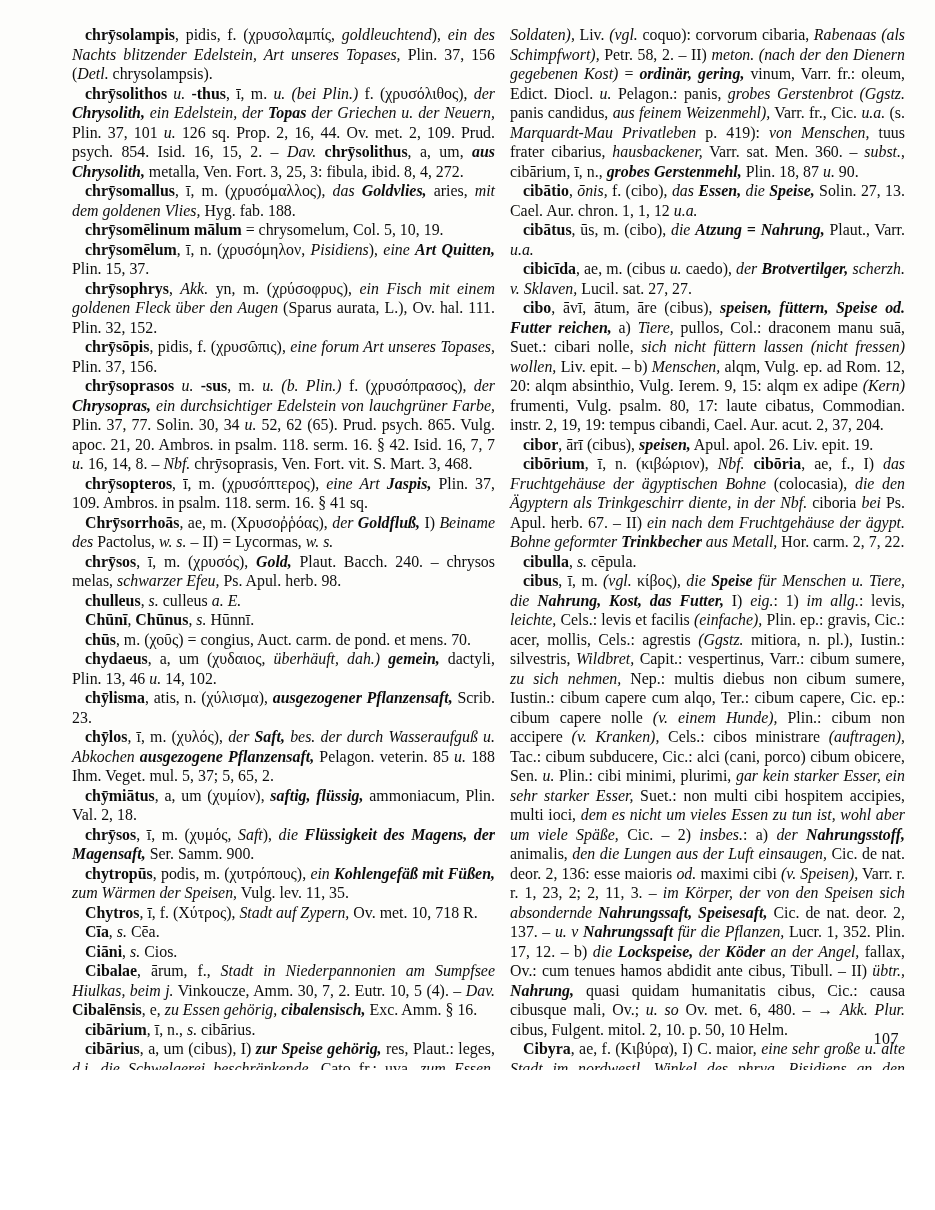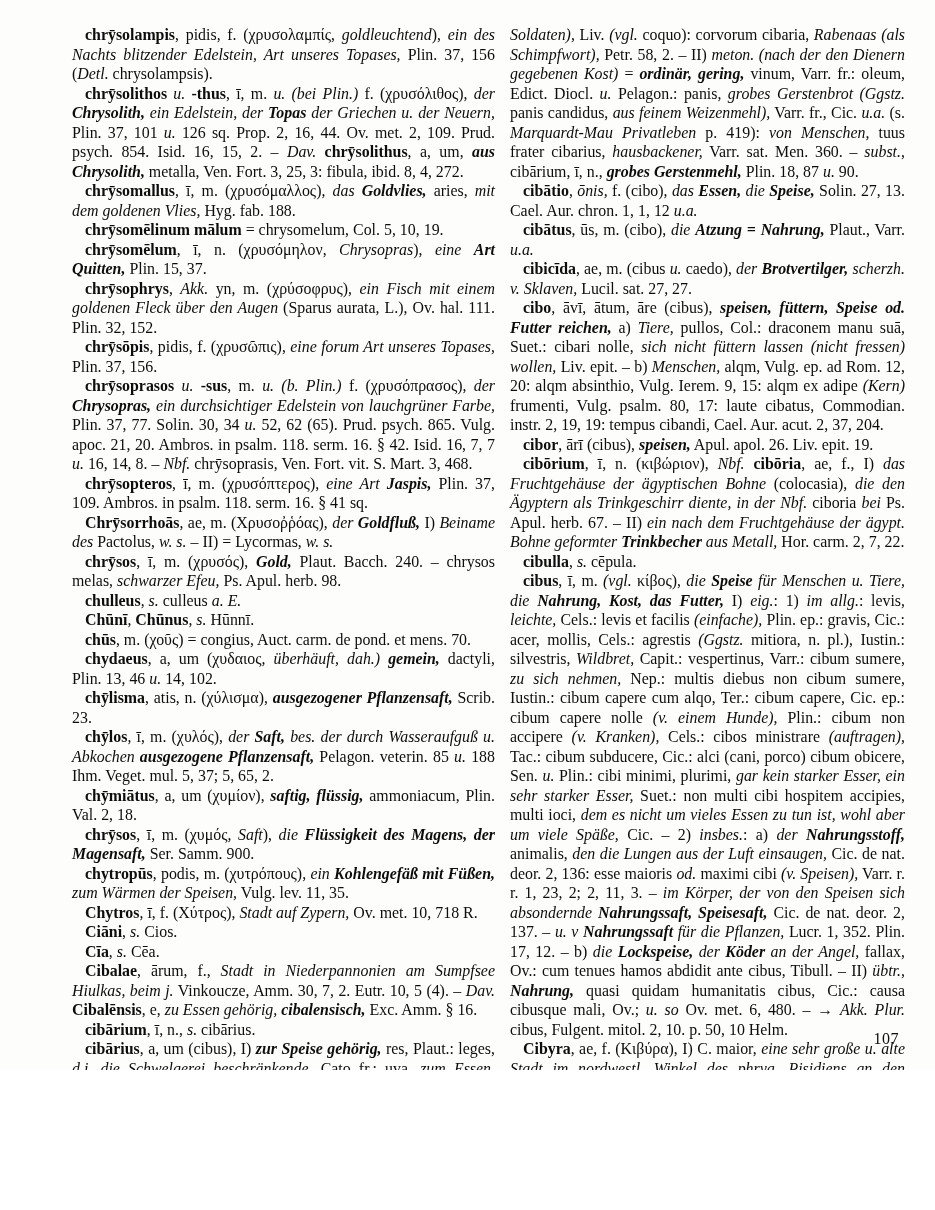--- a/index.html
+++ b/index.html
@@ -22,39 +22,39 @@
 </head>
 <body>
 
 <div class="sheet">
   <div class="cols">
     <div class="col left">
         <p class="entry"><b>chrȳsolampis</b>, pidis, f. (χρυσολαμπίς, <i>goldleuchtend</i>), <i>ein des Nachts blitzender Edelstein, Art unseres Topases,</i> Plin. 37, 156 (<i>Detl.</i> chrysolampsis).</p>
         <p class="entry"><b>chrȳsolithos</b> <i>u.</i> <b>-thus</b>, ī, m. <i>u. (bei Plin.)</i> f. (χρυσόλιθος), <i>der</i> <b><i>Chrysolith,</i></b> <i>ein Edelstein, der</i> <b><i>Topas</i></b> <i>der Griechen u. der Neuern,</i> Plin. 37, 101 <i>u.</i> 126 sq. Prop. 2, 16, 44. Ov. met. 2, 109. Prud. psych. 854. Isid. 16, 15, 2. – <i>Dav.</i> <b>chrȳsolithus</b>, a, um, <b><i>aus Chrysolith,</i></b> metalla, Ven. Fort. 3, 25, 3: fibula, ibid. 8, 4, 272.</p>
         <p class="entry"><b>chrȳsomallus</b>, ī, m. (χρυσόμαλλος), <i>das</i> <b><i>Goldvlies,</i></b> aries, <i>mit dem goldenen Vlies,</i> Hyg. fab. 188.</p>
         <p class="entry"><b>chrȳsomēlinum mālum</b> = chrysomelum, Col. 5, 10, 19.</p>
-        <p class="entry"><b>chrȳsomēlum</b>, ī, n. (χρυσόμηλον, <i>Chrysopras</i>), <i>eine</i> <b><i>Art Quitten,</i></b> Plin. 15, 37.</p>
+        <p class="entry"><b>chrȳsomēlum</b>, ī, n. (χρυσόμηλον, <i>Pisidiens</i>), <i>eine</i> <b><i>Art Quitten,</i></b> Plin. 15, 37.</p>
         <p class="entry"><b>chrȳsophrys</b>, <i>Akk.</i> yn, m. (χρύσοφρυς), <i>ein Fisch mit einem goldenen Fleck über den Augen</i> (Sparus aurata, L.), Ov. hal. 111. Plin. 32, 152.</p>
         <p class="entry"><b>chrȳsōpis</b>, pidis, f. (χρυσῶπις), <i>eine forum Art unseres Topases,</i> Plin. 37, 156.</p>
         <p class="entry"><b>chrȳsoprasos</b> <i>u.</i> <b>-sus</b>, m. <i>u. (b. Plin.)</i> f. (χρυσόπρασος), <i>der</i> <b><i>Chrysopras,</i></b> <i>ein durchsichtiger Edelstein von lauchgrüner Farbe,</i> Plin. 37, 77. Solin. 30, 34 <i>u.</i> 52, 62 (65). Prud. psych. 865. Vulg. apoc. 21, 20. Ambros. in psalm. 118. serm. 16. § 42. Isid. 16, 7, 7 <i>u.</i> 16, 14, 8. – <i>Nbf.</i> chrȳsoprasis, Ven. Fort. vit. S. Mart. 3, 468.</p>
         <p class="entry"><b>chrȳsopteros</b>, ī, m. (χρυσόπτερος), <i>eine Art</i> <b><i>Jaspis,</i></b> Plin. 37, 109. Ambros. in psalm. 118. serm. 16. § 41 sq.</p>
         <p class="entry"><b>Chrȳsorrhoās</b>, ae, m. (Χρυσοῤῥόας), <i>der</i> <b><i>Goldfluß,</i></b> I) <i>Beiname des</i> Pactolus, <i>w. s.</i> – II) = Lycormas, <i>w. s.</i></p>
         <p class="entry"><b>chrȳsos</b>, ī, m. (χρυσός), <b><i>Gold,</i></b> Plaut. Bacch. 240. – chrysos melas, <i>schwarzer Efeu,</i> Ps. Apul. herb. 98.</p>
         <p class="entry"><b>chulleus</b>, <i>s.</i> culleus <i>a. E.</i></p>
         <p class="entry"><b>Chūnī</b>, <b>Chūnus</b>, <i>s.</i> Hūnnī.</p>
         <p class="entry"><b>chūs</b>, m. (χοῦς) = congius, Auct. carm. de pond. et mens. 70.</p>
         <p class="entry"><b>chydaeus</b>, a, um (χυδαιος, <i>überhäuft, dah.)</i> <b><i>gemein,</i></b> dactyli, Plin. 13, 46 <i>u.</i> 14, 102.</p>
         <p class="entry"><b>chȳlisma</b>, atis, n. (χύλισμα), <b><i>ausgezogener Pflanzensaft,</i></b> Scrib. 23.</p>
         <p class="entry"><b>chȳlos</b>, ī, m. (χυλός), <i>der</i> <b><i>Saft,</i></b> <i>bes. der durch Wasseraufguß u. Abkochen</i> <b><i>ausgezogene Pflanzensaft,</i></b> Pelagon. veterin. 85 <i>u.</i> 188 Ihm. Veget. mul. 5, 37; 5, 65, 2.</p>
         <p class="entry"><b>chȳmiātus</b>, a, um (χυμίον), <b><i>saftig, flüssig,</i></b> ammoniacum, Plin. Val. 2, 18.</p>
         <p class="entry"><b>chrȳsos</b>, ī, m. (χυμός, <i>Saft</i>), <i>die</i> <b><i>Flüssigkeit des Magens, der Magensaft,</i></b> Ser. Samm. 900.</p>
         <p class="entry"><b>chytropūs</b>, podis, m. (χυτρόπους), <i>ein</i> <b><i>Kohlengefäß mit Füßen,</i></b> <i>zum Wärmen der Speisen,</i> Vulg. lev. 11, 35.</p>
         <p class="entry"><b>Chytros</b>, ī, f. (Χύτρος), <i>Stadt auf Zypern,</i> Ov. met. 10, 718 R.</p>
+        <p class="entry"><b>Cīa</b>, <i>s.</i> Cēa.</p>
         <p class="entry"><b>Ciāni</b>, <i>s.</i> Cios.</p>
-        <p class="entry"><b>Cīa</b>, <i>s.</i> Cēa.</p>
         <p class="entry"><b>Cibalae</b>, ārum, f., <i>Stadt in Niederpannonien am Sumpfsee Hiulkas, beim j.</i> Vinkoucze, Amm. 30, 7, 2. Eutr. 10, 5 (4). – <i>Dav.</i> <b>Cibalēnsis</b>, e, <i>zu Essen gehörig,</i> <b><i>cibalensisch,</i></b> Exc. Amm. § 16.</p>
         <p class="entry"><b>cibārium</b>, ī, n., <i>s.</i> cibārius.</p>
         <p class="entry"><b>cibārius</b>, a, um (cibus), I) <b><i>zur Speise gehörig,</i></b> res, Plaut.: leges, <i>d.i. die Schwelgerei beschränkende,</i> Cato fr.: uva, <i>zum Essen, nicht zum Weine,</i> Plin. – <i>subst.</i>, cibāria, ōrum, n., <b><i>Nahrungs- od. Lebensmittel, Futter, Unterhalt</i></b> <i>für Menschen u. Vieh,</i> cibaria alci dare, Plaut. <i>u.</i> Liv., <i>od.</i> praebere, Cic.: <b><i>Ration</i></b> <i>für Soldaten,</i> Caes. <i>u.</i> Nep., <i>für Sklaven,</i> Suet.: <b><i>Deputatgetreide</i></b> <i>der Provinzialmagistrate,</i> Cic.: <b><i>Futter</i></b> <i>für das Vieh,</i> Cato, Cic. <i>u.a.</i> – duplicia cibaria  Varr. LL.: cocta cibaria </p>
       </div>
     <div class="col right">
         <p class="entry cont"><i>Soldaten),</i> Liv. <i>(vgl.</i> coquo): corvorum cibaria, <i>Rabenaas (als Schimpfwort),</i> Petr. 58, 2. – II) <i>meton. (nach der den Dienern gegebenen Kost)</i> = <b><i>ordinär, gering,</i></b> vinum, Varr. fr.: oleum, Edict. Diocl. <i>u.</i> Pelagon.: panis, <i>grobes Gerstenbrot (Ggstz.</i> panis candidus, <i>aus feinem Weizenmehl),</i> Varr. fr., Cic. <i>u.a.</i> (s. <i>Marquardt-Mau Privatleben</i> p. 419): <i>von Menschen,</i> tuus frater cibarius, <i>hausbackener,</i> Varr. sat. Men. 360. – <i>subst.</i>, cibārium, ī, n., <b><i>grobes Gerstenmehl,</i></b> Plin. 18, 87 <i>u.</i> 90.</p>
         <p class="entry"><b>cibātio</b>, <i>ōnis,</i> f. (cibo), <i>das</i> <b><i>Essen,</i></b> <i>die</i> <b><i>Speise,</i></b> Solin. 27, 13. Cael. Aur. chron. 1, 1, 12 <i>u.a.</i></p>
         <p class="entry"><b>cibātus</b>, ūs, m. (cibo), <i>die</i> <b><i>Atzung = Nahrung,</i></b> Plaut., Varr. <i>u.a.</i></p>
         <p class="entry"><b>cibicīda</b>, ae, m. (cibus <i>u.</i> caedo), <i>der</i> <b><i>Brotvertilger,</i></b> <i>scherzh. v. Sklaven,</i> Lucil. sat. 27, 27.</p>
         <p class="entry"><b>cibo</b>, āvī, ātum, āre (cibus), <b><i>speisen, füttern, Speise od. Futter reichen,</i></b> a) <i>Tiere,</i> pullos, Col.: draconem manu suā, Suet.: cibari nolle, <i>sich nicht füttern lassen (nicht fressen) wollen,</i> Liv. epit. – b) <i>Menschen,</i> alqm, Vulg. ep. ad Rom. 12, 20: alqm absinthio, Vulg. Ierem. 9, 15: alqm ex adipe <i>(Kern)</i> frumenti, Vulg. psalm. 80, 17: laute cibatus, Commodian. instr. 2, 19, 19: tempus cibandi, Cael. Aur. acut. 2, 37, 204.</p>

